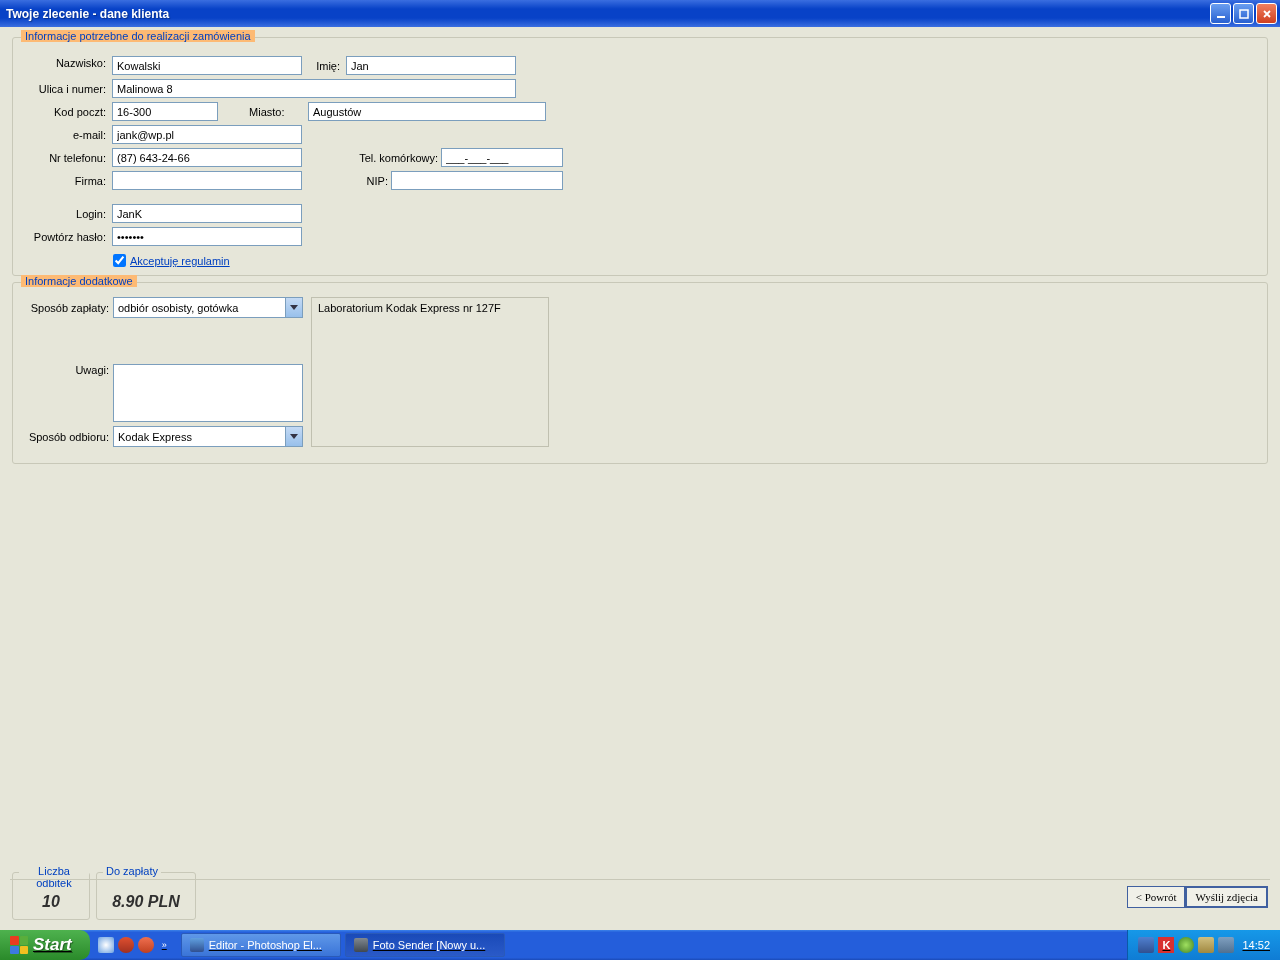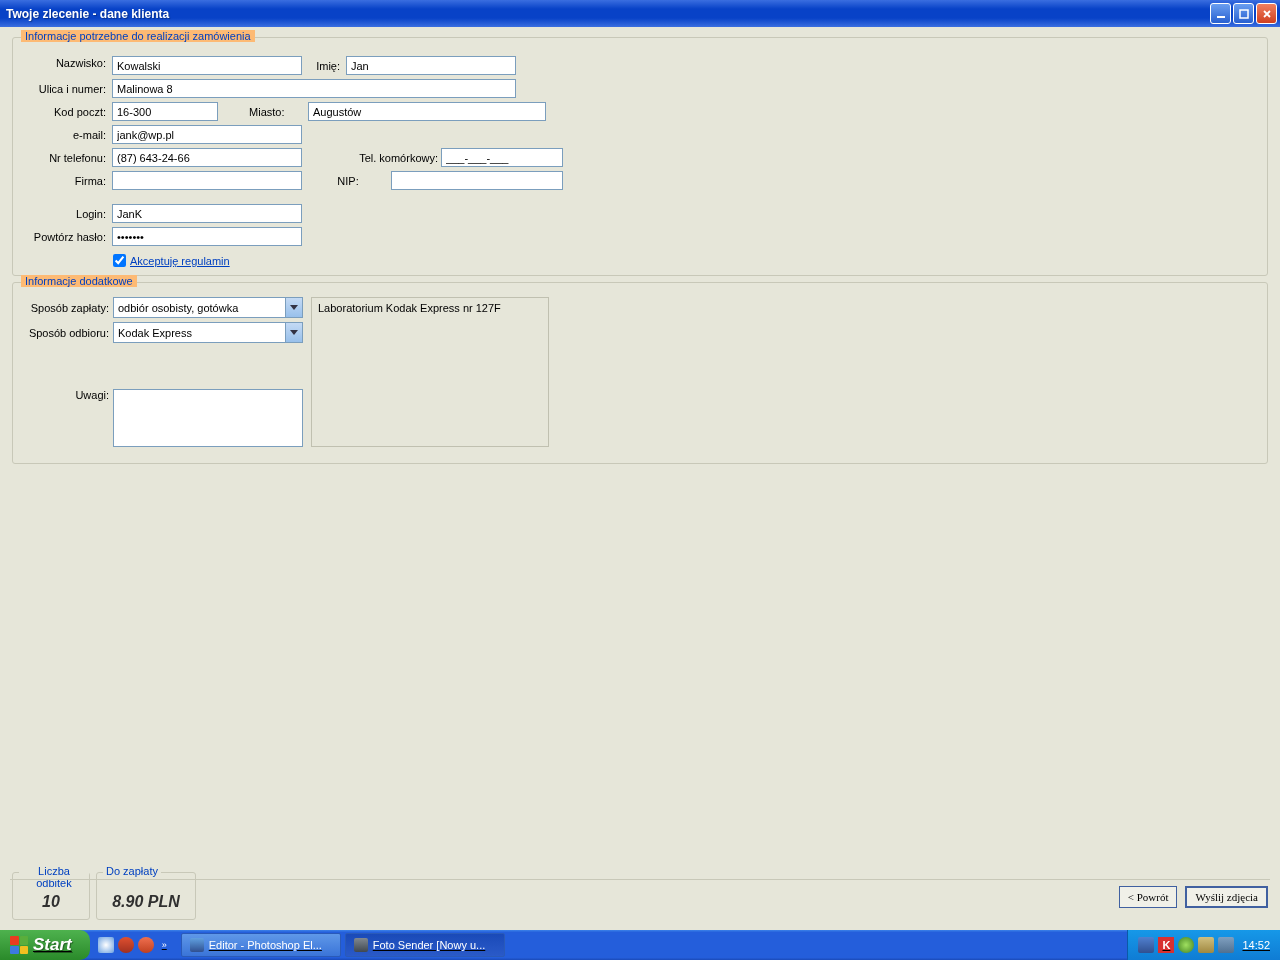--- a/index.html
+++ b/index.html
@@ -45,21 +45,21 @@
 .select-wrap { display:inline-flex; align-items:center; border:1px solid #7b9ebd; background:#fff; height:21px; width:190px; }
 .select-wrap span { flex:1; padding: 0 4px; font-size:11px; }
 .select-btn { width:17px; height:19px; background: linear-gradient(#c4daf4,#98c0eb); border-left:1px solid #7b9ebd; display:flex; align-items:center; justify-content:center; }
 .select-btn svg { width:8px; height:5px; }
 
 .summary { position:absolute; bottom:0; left:12px; display:flex; gap:6px; }
 .summary-box { border:1px solid #c8c8b8; border-radius:3px; padding: 20px 8px 8px 8px; position:relative; text-align:center; min-width:78px; }
 .summary-box .sum-lbl { position:absolute; top:-8px; left:6px; background:#e6e6d9; padding:0 3px; color:#0040c0; font-size:11px; }
 .summary-box .sum-val { font-style:italic; font-weight:bold; font-size:16px; color:#303030; }
 
-.footer-btns { position:absolute; bottom:12px; right:12px; display:flex; gap:8px; }
+.footer-btns { position:absolute; bottom:12px; right:12px; display:flex; gap:0; }
 .footer-btns button { font-family: Tahoma; font-size:11px; padding:2px 8px; height:22px; border:1px solid #4060a0; background:#f0f0e8; cursor:pointer; }
 .footer-btns button.primary { border:2px solid #4060a0; }
 
 .hr-bottom { position:absolute; bottom:40px; left:10px; right:10px; border-top:1px solid #c8c8b8; }
 
 .taskbar { position:absolute; bottom:0; left:0; right:0; height:30px; background: linear-gradient(to bottom, #3b82e8 0%, #245edb 8%, #245edb 92%, #1a4ab8 100%); display:flex; align-items:stretch;text-decoration:underline; }
 .start-btn { background: linear-gradient(to bottom, #4eb24e, #2a8a2a); color:#fff; font-weight:bold; font-style:italic; font-size:17px; padding:0 18px 0 10px; display:flex; align-items:center; gap:5px; border-radius: 0 10px 10px 0; text-shadow:1px 1px 1px rgba(0,0,0,0.4); cursor:pointer; }
 .start-logo { width:18px; height:18px; display:grid; grid-template:1fr 1fr/1fr 1fr; gap:1px; }
 .start-logo i { display:block; border-radius:1px; }
 .start-logo i:nth-child(1){background:#e83c20;} .start-logo i:nth-child(2){background:#5aae3c;} .start-logo i:nth-child(3){background:#3c7ae0;} .start-logo i:nth-child(4){background:#f0c020;}
@@ -130,21 +130,21 @@
         <td><input type="text" class="w190" value="(87) 643-24-66" style=""></td>
         <td class="lbl" colspan="2">
           <span style="display:inline-block;width:80px;text-align:right">Tel. komórkowy:</span>
           <input type="text" class="w120" value="___-___-___" style="">
         </td>
       </tr>
       <tr>
         <td class="lbl">Firma:</td>
         <td><input type="text" class="w190" value="" style=""></td>
         <td class="lbl" colspan="2">
-          <span style="display:inline-block;width:80px;text-align:center">NIP:</span>
+          <span style="display:inline-block;width:80px;text-align:right">NIP:</span>
           <input type="text" style="width: 172px;" value="">
         </td>
       </tr>
       <tr>
             <td style="height:6px"></td>
           </tr>
       <tr>
         <td class="lbl">Login:</td>
         <td><input type="text" class="w190" value="JanK" style=""></td>
       </tr>
@@ -168,35 +168,35 @@
           <span class="lbl">Sposób zapłaty:</span>
           <div class="select-wrap">
             <span>odbiór osobisty, gotówka</span>
             <div class="select-btn">
                 <svg viewBox="0 0 8 5">
                   <path d="M0 0 L8 0 L4 5 Z" fill="#334"></path>
                 </svg>
               </div>
           </div>
         </div>
+        <div class="add-row" style="margin-top:46px;align-items:flex-start">
+          <span class="lbl">Uwagi:</span>
+          <textarea class="w190" style="height: 58px;"></textarea>
+        </div>
         <div class="add-row">
           <span class="lbl">Sposób odbioru:</span>
           <div class="select-wrap">
             <span>Kodak Express</span>
             <div class="select-btn">
                 <svg viewBox="0 0 8 5">
                   <path d="M0 0 L8 0 L4 5 Z" fill="#334"></path>
                 </svg>
               </div>
           </div>
         </div>
-        <div class="add-row" style="margin-top:46px;align-items:flex-start">
-          <span class="lbl">Uwagi:</span>
-          <textarea class="w190" style="height: 58px;"></textarea>
-        </div>
       </div>
       <div class="add-panel">
         <span>Laboratorium Kodak Express nr 127F</span>
       </div>
     </div>
   </div>
 
   <div class="summary">
     <div class="summary-box">
       <div class="sum-lbl">Liczba odbitek</div>

